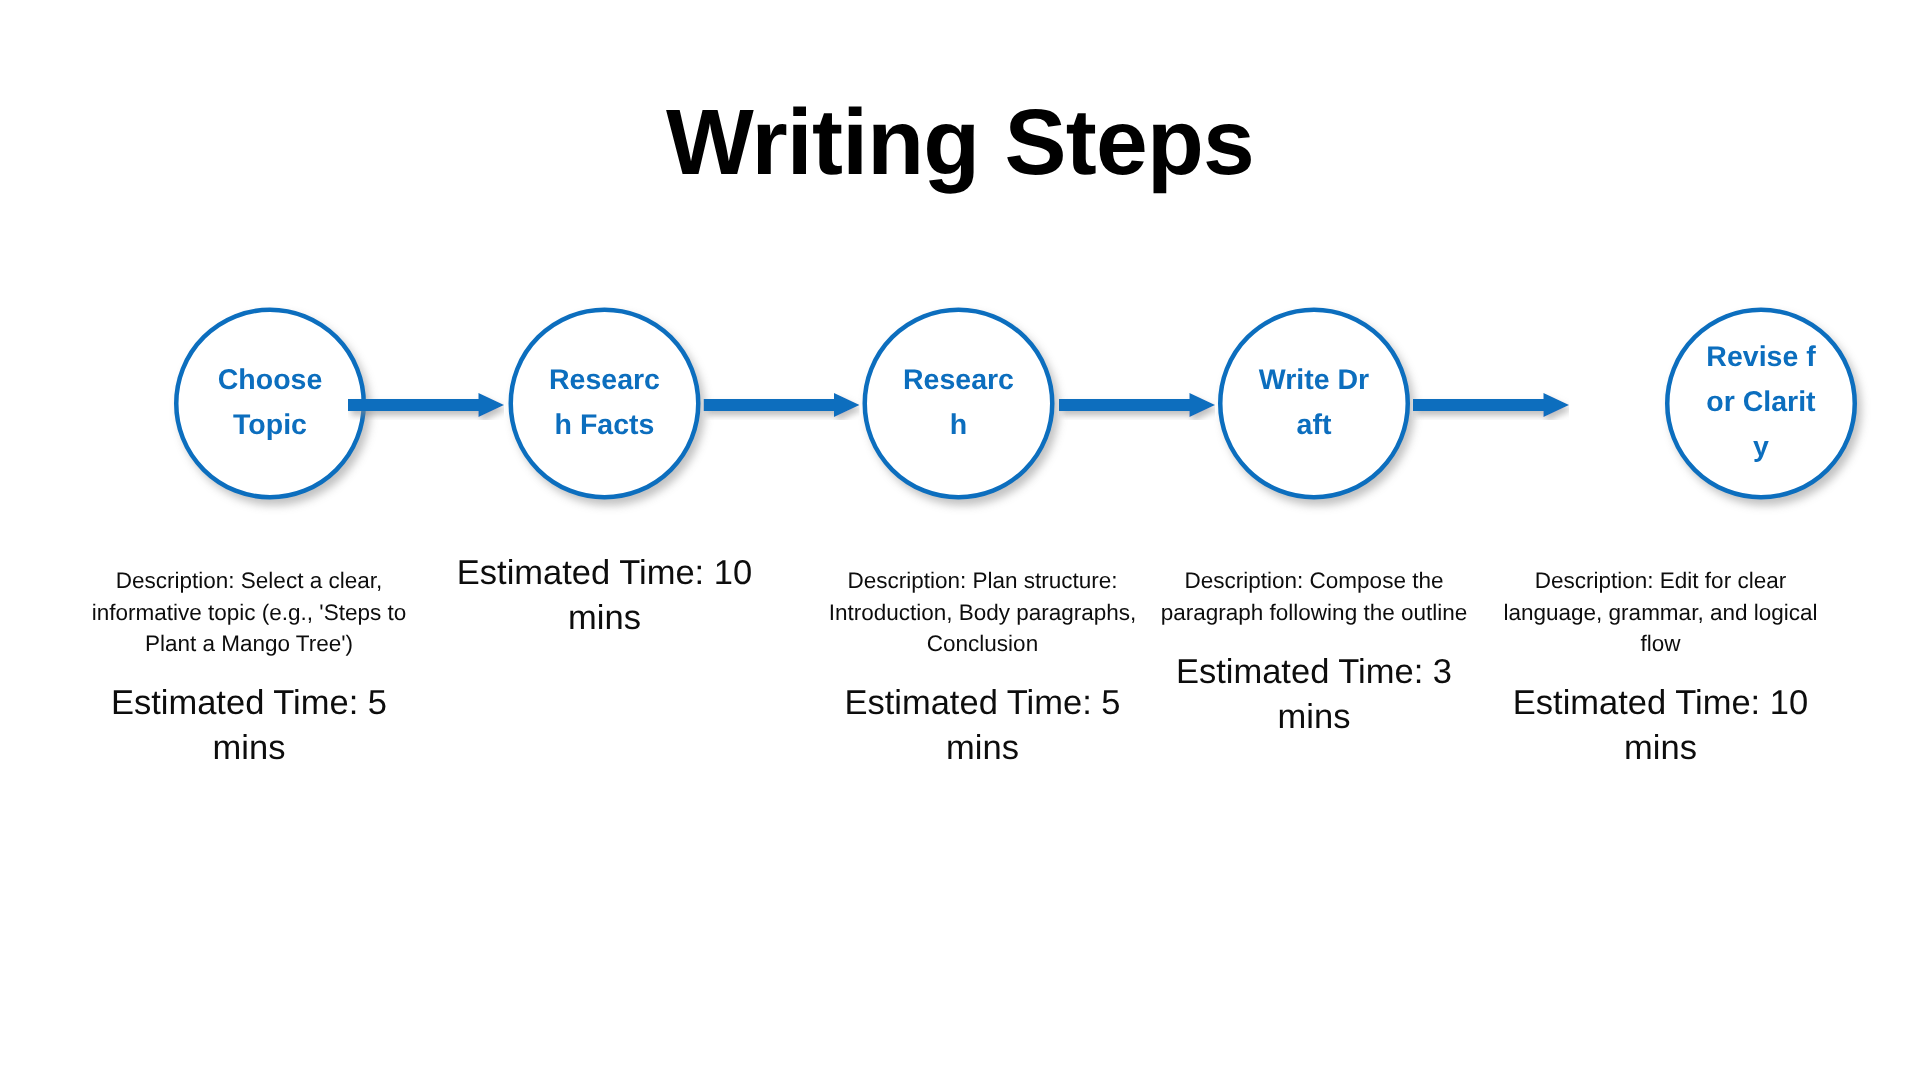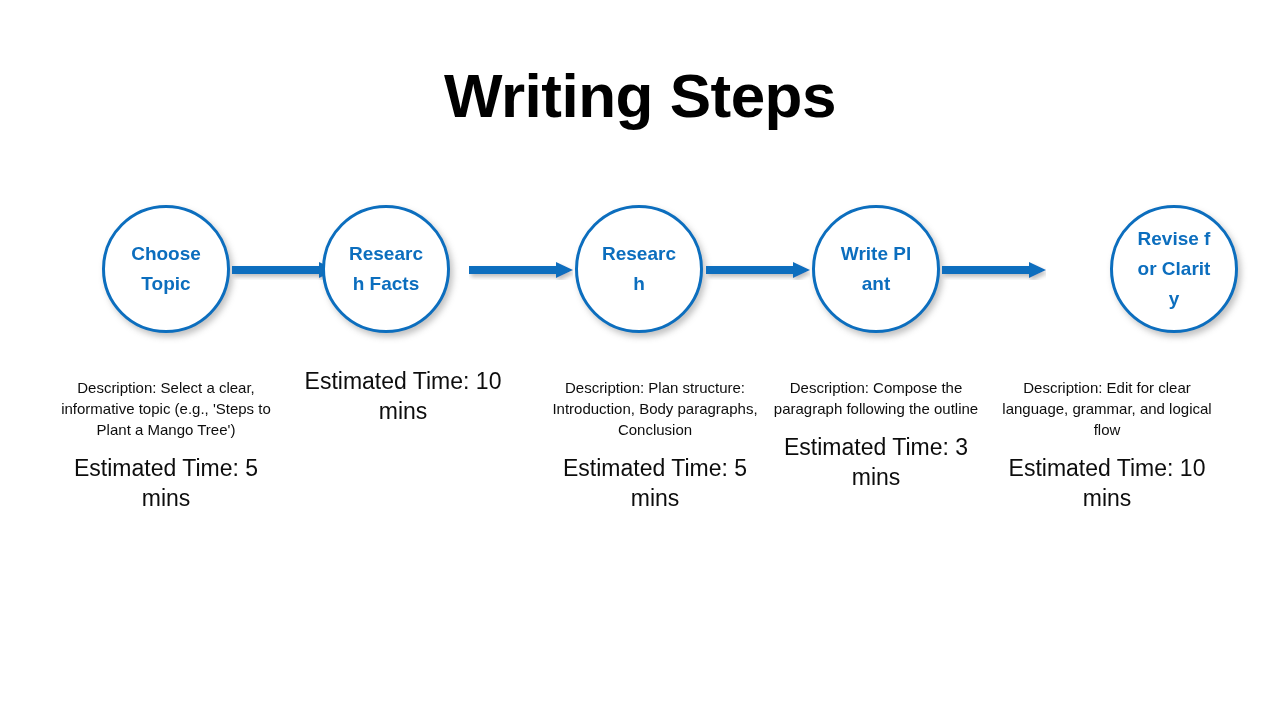--- a/index.html
+++ b/index.html
@@ -107,37 +107,37 @@
 </style>
 </head>
 <body>
 
 <div class="slide">
 
   <div class="title">Writing Steps</div>
 
   <div class="flow">
 
-    <div class="node" style="left:102px;">
+    <div class="node" style="left:116px;">
       <div class="node-label">Choose Topic</div>
     </div>
 
     <svg class="arrow" style="left:232px; width:104px;" viewBox="0 0 104 20">
       <g filter="url(#sh1)">
         <rect x="0" y="6" width="89" height="8" fill="#0C6EBE"></rect>
         <polygon points="87,2 104,10 87,18" fill="#0C6EBE"></polygon>
       </g>
       <defs>
         <filter id="sh1" x="-10%" y="-60%" width="130%" height="260%">
           <feDropShadow dx="2" dy="3" stdDeviation="2" flood-color="#8a8a8a" flood-opacity="0.55"></feDropShadow>
         </filter>
       </defs>
     </svg>
 
-    <div class="node" style="left:322px;">
+    <div class="node" style="left:339px;">
       <div class="node-label">Research Facts</div>
     </div>
 
     <svg class="arrow" style="left:469px; width:104px;" viewBox="0 0 104 20">
       <g filter="url(#sh2)">
         <rect x="0" y="6" width="89" height="8" fill="#0C6EBE"></rect>
         <polygon points="87,2 104,10 87,18" fill="#0C6EBE"></polygon>
       </g>
       <defs>
         <filter id="sh2" x="-10%" y="-60%" width="130%" height="260%">
@@ -156,21 +156,21 @@
         <polygon points="87,2 104,10 87,18" fill="#0C6EBE"></polygon>
       </g>
       <defs>
         <filter id="sh3" x="-10%" y="-60%" width="130%" height="260%">
           <feDropShadow dx="2" dy="3" stdDeviation="2" flood-color="#8a8a8a" flood-opacity="0.55"></feDropShadow>
         </filter>
       </defs>
     </svg>
 
     <div class="node" style="left:812px;">
-      <div class="node-label">Write Plant</div>
+      <div class="node-label">Write Draft</div>
     </div>
 
     <svg class="arrow" style="left:942px; width:104px;" viewBox="0 0 104 20">
       <g filter="url(#sh4)">
         <rect x="0" y="6" width="89" height="8" fill="#0C6EBE"></rect>
         <polygon points="87,2 104,10 87,18" fill="#0C6EBE"></polygon>
       </g>
       <defs>
         <filter id="sh4" x="-10%" y="-60%" width="130%" height="260%">
           <feDropShadow dx="2" dy="3" stdDeviation="2" flood-color="#8a8a8a" flood-opacity="0.55"></feDropShadow>

